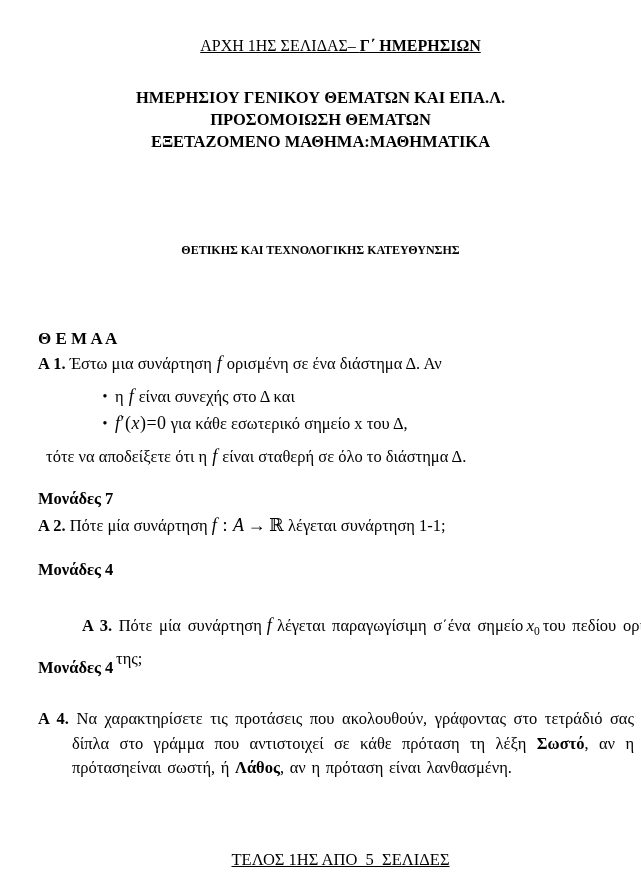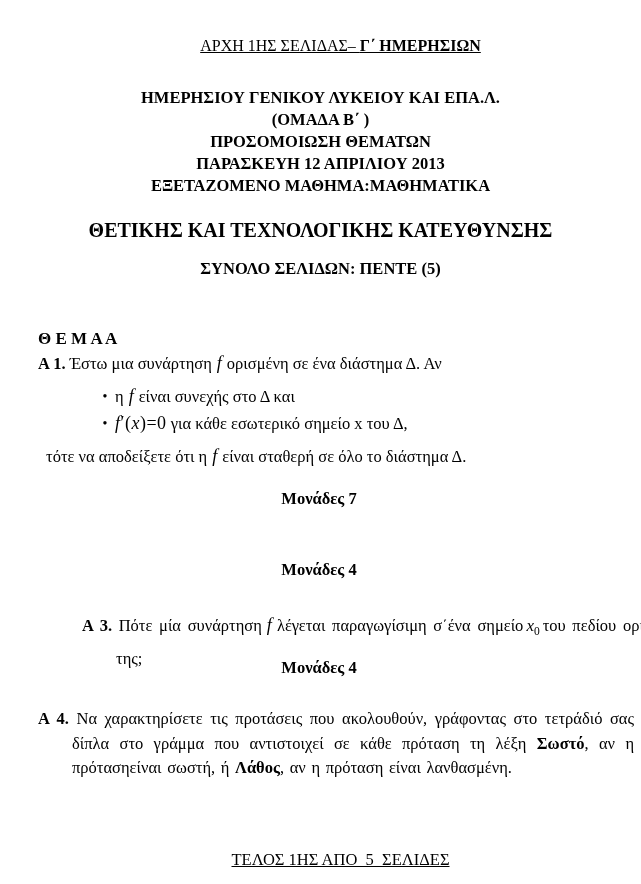--- a/index.html
+++ b/index.html
@@ -14,21 +14,21 @@
   }
   .abs { position: absolute; text-align: center; }
   .b { font-weight: bold; }
   .pre { white-space: pre; }
   .center { left: 0; width: 100%; text-align: center; }
 
   .header { top: 37px; font-size: 16px; }
   .underline { text-decoration: underline; margin-left: 40px; }
 
   .titleblock { top: 87px; font-weight: bold; font-size: 16.5px; line-height: 22px; }
-  .title7 { top: 219px; font-weight: bold; font-size: 20px; }
+  .title7 { top: 243px; font-weight: bold; font-size: 12px; }
   .title8 { top: 259px; font-weight: bold; font-size: 16.5px; }
 
   .theme { top: 329px; left: 38px; font-size: 17px; font-weight: bold; white-space: pre; }
 
   .line { font-size: 16.5px; line-height: 21px; white-space: nowrap; }
   .qlabel { font-weight: bold; }
 
   .mf {
     font-style: italic;
     font-size: 18px;
@@ -46,21 +46,21 @@
   .bullet {
     display: inline-block;
     width: 20px;
     font-size: 14px;
     vertical-align: 1px;
   }
 
   .points {
     left: 38px;
     width: 562px;
-    text-align: center;
+    text-align: left;
     font-weight: bold;
     font-size: 16.5px;
   }
 
   .para {
     left: 38px;
     width: 562px;
     padding-left: 34px;
     text-indent: -34px;
     text-align: justify;
@@ -75,28 +75,25 @@
 </head>
 <body>
 
 <div class="page">
 
   <div class="abs center header">
     <span class="underline pre"><span>ΑΡΧΗ 1ΗΣ ΣΕΛΙΔΑΣ– </span><span class="b">Γ΄ ΗΜΕΡΗΣΙΩΝ</span></span>
   </div>
 
   <div class="abs center titleblock">
-    <div>ΗΜΕΡΗΣΙΟΥ ΓΕΝΙΚΟΥ ΛΥΚΕΙΟΥ ΚΑΙ ΕΠΑ.Λ.</div>
-    <div>(ΟΜΑΔΑ Β΄ )</div>
+    <div>ΗΜΕΡΗΣΙΟΥ ΓΕΝΙΚΟΥ ΘΕΜΑΤΩΝ ΚΑΙ ΕΠΑ.Λ.</div>
     <div>ΠΡΟΣΟΜΟΙΩΣΗ ΘΕΜΑΤΩΝ</div>
-    <div>ΠΑΡΑΣΚΕΥΗ 12 ΑΠΡΙΛΙΟΥ 2013</div>
     <div>ΕΞΕΤΑΖΟΜΕΝΟ ΜΑΘΗΜΑ:ΜΑΘΗΜΑΤΙΚΑ</div>
   </div>
   <div class="abs center title7">ΘΕΤΙΚΗΣ ΚΑΙ ΤΕΧΝΟΛΟΓΙΚΗΣ ΚΑΤΕΥΘΥΝΣΗΣ</div>
-  <div class="abs center title8">ΣΥΝΟΛΟ ΣΕΛΙΔΩΝ: ΠΕΝΤΕ (5)</div>
 
   <div class="abs theme">Θ Ε Μ Α Α</div>
 
   <div class="abs line" style="top:353px;left:38px">
     <span class="qlabel">Α 1.</span><span class="pre"> Έστω μια συνάρτηση</span><span class="mf">f</span><span>ορισμένη σε ένα διάστημα Δ. Αν</span>
   </div>
 
   <div class="abs line" style="top:386px;left:95px">
     <span class="bullet">•</span><span>η</span><span class="mf">f</span><span>είναι συνεχής στο Δ και</span>
   </div>
@@ -104,20 +101,23 @@
   <div class="abs line" style="top:413px;left:95px">
     <span class="bullet">•</span><span class="math2"><span class="mi">f</span><span class="mo">′(</span><span class="mi">x</span><span class="mo">)=0</span></span><span class="pre"> για κάθε εσωτερικό σημείο x του Δ,</span>
   </div>
 
   <div class="abs line" style="top:446px;left:46px">
     <span>τότε να αποδείξετε ότι η</span><span class="mf">f</span><span>είναι σταθερή σε όλο το διάστημα Δ.</span>
   </div>
 
   <div class="abs points" style="top:489px">Μονάδες 7</div>
 
+  <div class="abs line" style="top:515px;left:38px">
+    <span class="qlabel">Α 2.</span><span class="pre"> Πότε μία συνάρτηση </span><span class="math2"><span class="mi">f</span><span class="mo pre"> : </span><span class="mi">A</span><span class="mo arrow">→</span><span class="bb">ℝ</span></span><span class="pre"> λέγεται συνάρτηση 1-1;</span>
+  </div>
 
   <div class="abs points" style="top:560px">Μονάδες 4</div>
 
   <div class="abs para para-a3">
     <span class="qlabel">Α 3.</span><span class="pre"> Πότε μία συνάρτηση</span><span class="mf">f</span><span>λέγεται παραγωγίσιμη σ΄ένα σημείο</span><span class="x0"><span class="mi">x</span><sub>0</sub></span><span>του πεδίου ορισμού της;</span>
   </div>
 
   <div class="abs points" style="top:658px">Μονάδες 4</div>
 
   <div class="abs para para-a4">

